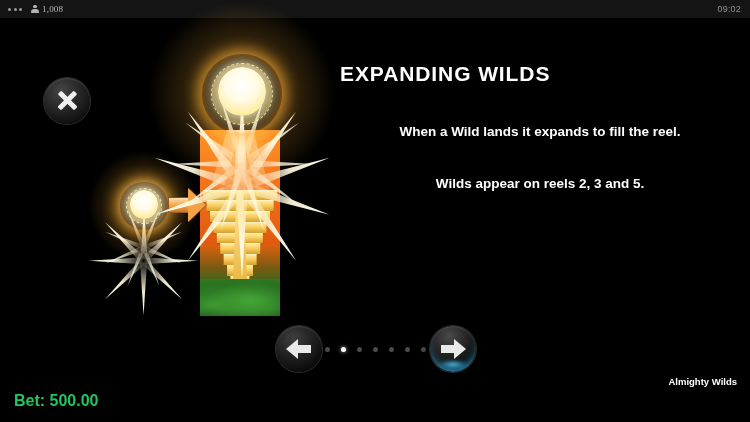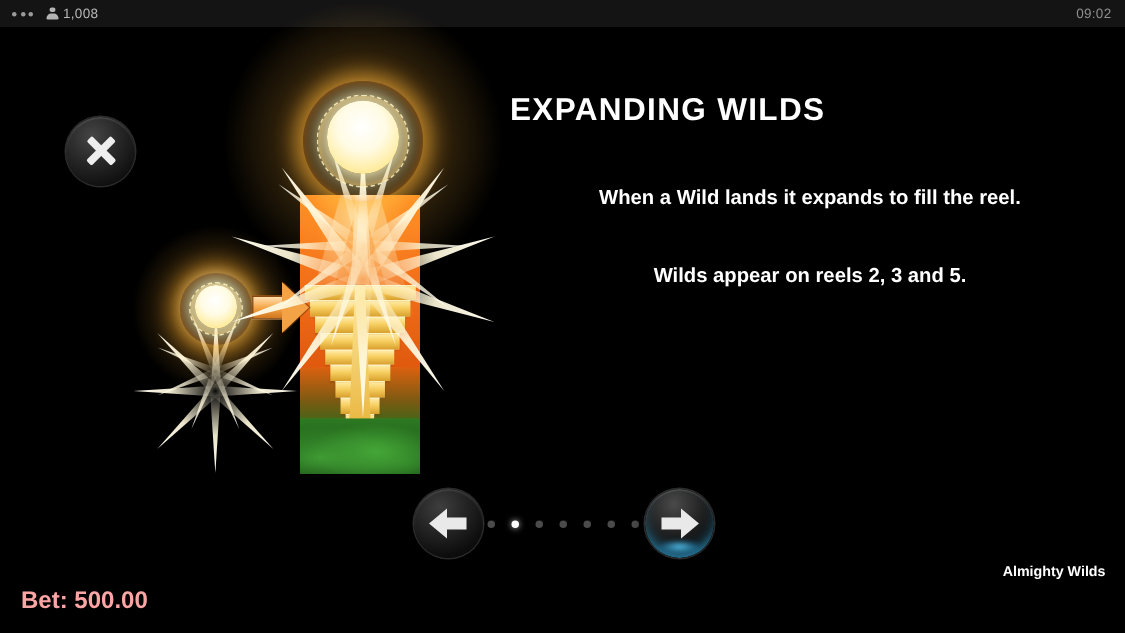--- a/index.html
+++ b/index.html
@@ -33,21 +33,21 @@
   .person-ico { width:8px; height:9px; position:relative; display:block; }
   .person-ico::before {
     content:''; position:absolute; top:0; left:2.2px;
     width:3.6px; height:3.6px; border-radius:50%; background:#b4b4b4;
   }
   .person-ico::after {
     content:''; position:absolute; bottom:0.6px; left:0.4px;
     width:7.2px; height:4px; background:#b4b4b4;
     border-radius:3.6px 3.6px 1px 1px;
   }
-  .sb-count { color:#b8b8b8; font-size:9px; letter-spacing:.2px; }
+  .sb-count { color:#b8b8b8; font-size:9px; letter-spacing:.2px;font-family:Liberation Serif, serif; }
   .sb-time {
     position:absolute; right:9px; top:50%; transform:translateY(-50%);
     color:#8e8e8e; font-size:9px; letter-spacing:.2px;
   }
 
   
   .close-btn {
     position:absolute; left:44px; top:78px;
     width:46px; height:46px; border-radius:50%;
     background:radial-gradient(circle at 38% 28%, #454545 0%, #272727 42%, #131313 72%, #060606 100%);
@@ -264,21 +264,21 @@
   .dots span {
     width:5px; height:5px; border-radius:50%;
     background:#4a4a4a; display:block; cursor:pointer;
   }
   .dots span.on { background:#fff; box-shadow:0 0 4px rgba(255,255,255,.75); }
 
   
   .footer { position:absolute; left:0; bottom:0; width:750px; height:48px; }
   .bet {
     position:absolute; left:14px; bottom:12px;
-    color:#fca5a5; font-size:16px; font-weight:bold;
+    color:#22c55e; font-size:16px; font-weight:bold;
   }
   .credits {
     position:absolute; right:12px; bottom:12px;
     color:#fff; font-size:16px; font-weight:bold;
   }
   .gamename {
     position:absolute; right:13px; bottom:35px;
     color:#fff; font-size:9.5px; font-weight:bold;
   }
 </style>

